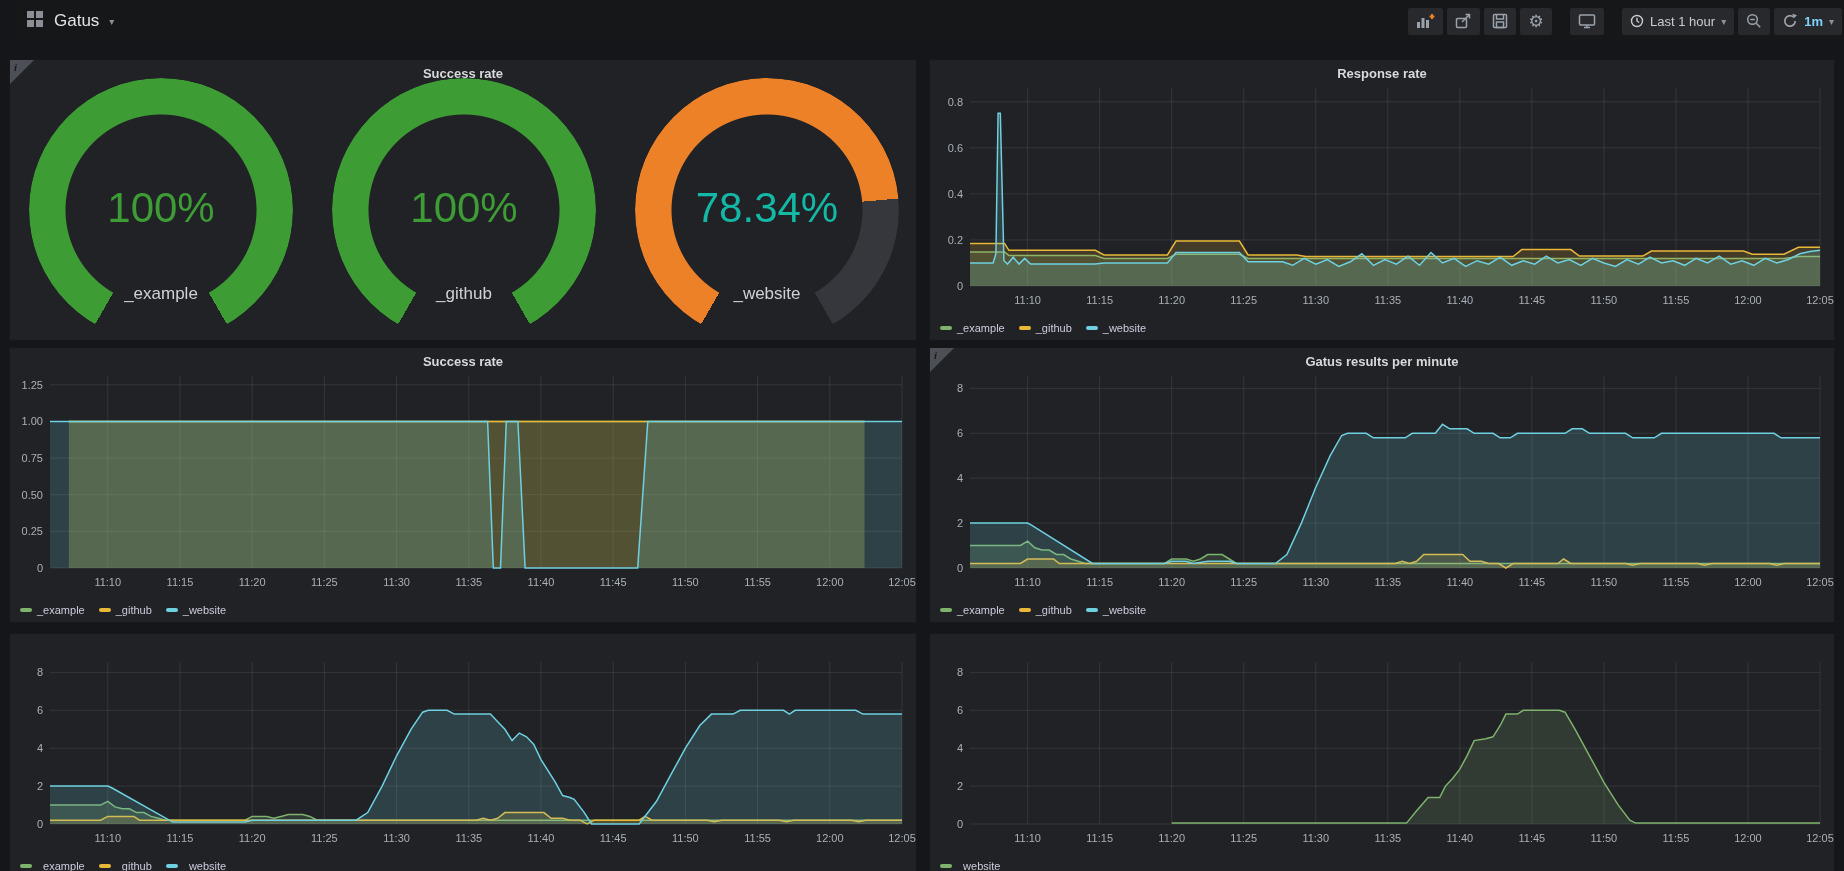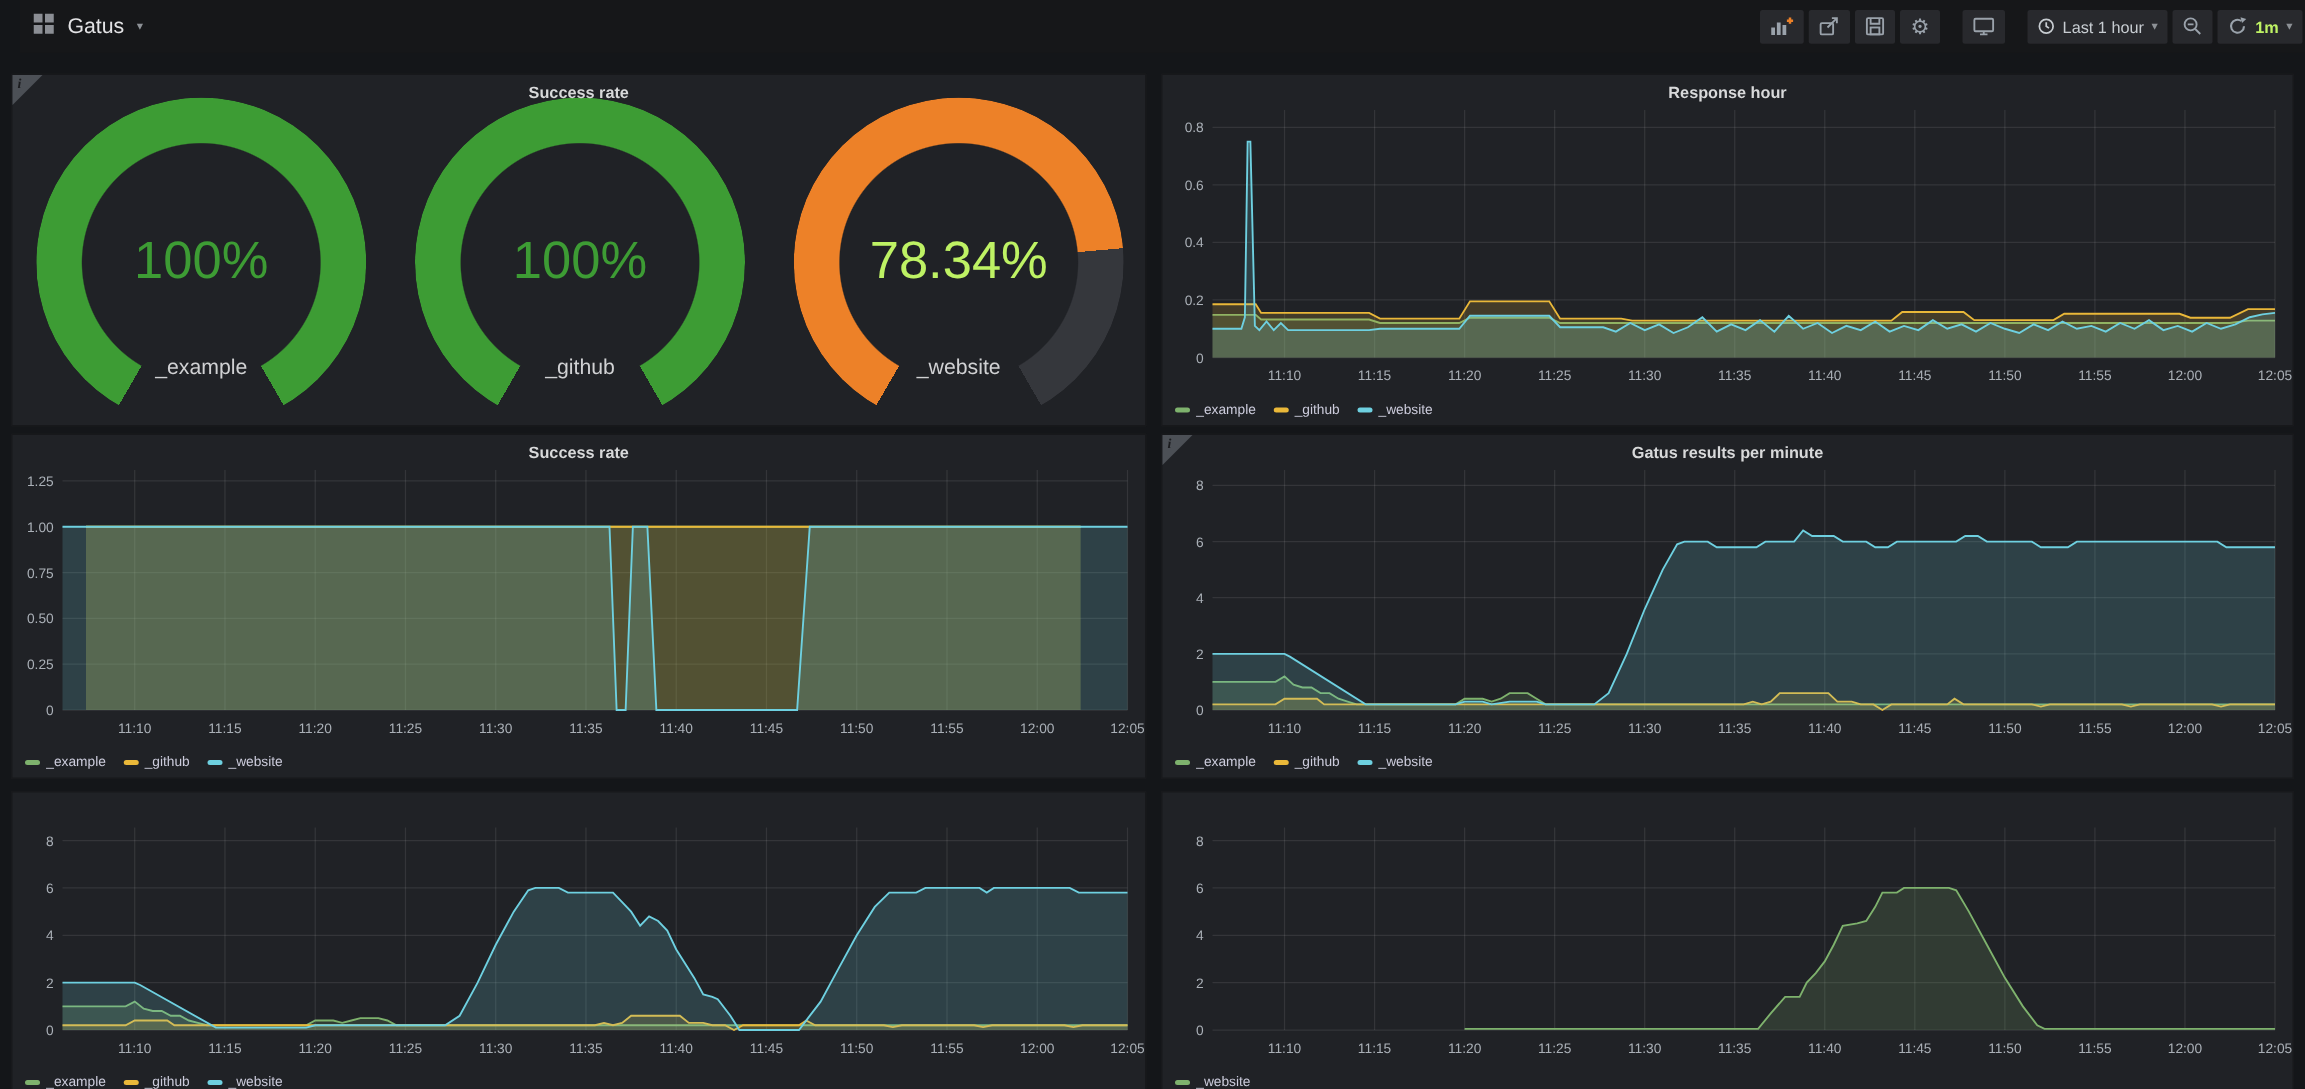--- a/index.html
+++ b/index.html
@@ -10,21 +10,21 @@
     background:#161719; display:flex; align-items:center; padding:16px 10px; }
   .tb-left { display:flex; align-items:center; gap:10px; }
   .dash-title { color:#e3e3e5; font-size:17px; }
   .caret { color:#8d9196; font-size:10px; }
   .tb-right { margin-left:auto; display:flex; align-items:center; gap:4px; }
   .hbtn { height:27px; min-width:32px; background:#28292d; border:none; border-radius:2px;
     display:flex; align-items:center; justify-content:center; gap:6px; padding:0 8px;
     color:#c7ccd1; font-size:13px; cursor:pointer; }
   .hbtn svg { display:block; }
   .gap { width:10px; }
-  .orange-text { color:#bef264; font-weight:bold; }
+  .orange-text { color:#7dd3fc; font-weight:bold; }
   .gear-glyph { font-size:17px; color:#9aa2ab; line-height:1; }
   
   .panel { position:absolute; background:#202226; border:1px solid #17181b; }
   .panel-title { position:absolute; top:6px; left:0; width:100%; text-align:center;
     color:#d8d9da; font-size:13px; font-weight:600; z-index:3; cursor:pointer; }
   .info-corner { position:absolute; top:0; left:0; width:0; height:0; z-index:4;
     border-top:24px solid #4c5056; border-right:24px solid transparent; cursor:pointer; }
   .info-i { position:absolute; top:-23px; left:4px; color:#1a1b1e; font:italic bold 11px "Liberation Serif",serif; }
   .chart { position:absolute; inset:0; z-index:1; }
   .legend { position:absolute; left:10px; bottom:6px; z-index:2; display:flex; gap:14px; }
@@ -125,27 +125,27 @@
     <div class="gauge-value" style="color: rgb(61, 156, 52);">100%</div>
     <div class="gauge-label">_example</div>
   </div>
   <div class="gauge" style="left:322px;">
     <div class="gauge-arc" style="background: conic-gradient(from 210deg, rgb(61, 156, 52) 0deg, rgb(61, 156, 52) 300deg, rgb(53, 55, 60) 300deg, rgb(53, 55, 60) 300deg, transparent 300deg, transparent 360deg);"></div>
     <div class="gauge-value" style="color: rgb(61, 156, 52);">100%</div>
     <div class="gauge-label">_github</div>
   </div>
   <div class="gauge" style="left:625px;">
     <div class="gauge-arc" style="background: conic-gradient(from 210deg, rgb(237, 129, 40) 0deg, rgb(237, 129, 40) 235.02deg, rgb(53, 55, 60) 235.02deg, rgb(53, 55, 60) 300deg, transparent 300deg, transparent 360deg);"></div>
-    <div class="gauge-value" style="color: #bef264;">78.34%</div>
+    <div class="gauge-value" style="color: #14b8a6;">78.34%</div>
     <div class="gauge-label">_website</div>
   </div>
 </div>
 
 <div class="panel" style="left:929px; top:59px; width:906px; height:282px;">
-  <div class="panel-title">Response hour</div>
+  <div class="panel-title">Response rate</div>
   <div class="chart"><svg width="904" height="280">
         <line x1="40" y1="226" x2="890" y2="226" stroke="rgba(255,255,255,0.09)" stroke-width="1"></line>
         <text x="33" y="230" text-anchor="end" font-size="11" fill="#aab0b7">0</text>
         <line x1="40" y1="179.95348837209303" x2="890" y2="179.95348837209303" stroke="rgba(255,255,255,0.09)" stroke-width="1"></line>
         <text x="33" y="183.95348837209303" text-anchor="end" font-size="11" fill="#aab0b7">0.2</text>
         <line x1="40" y1="133.90697674418604" x2="890" y2="133.90697674418604" stroke="rgba(255,255,255,0.09)" stroke-width="1"></line>
         <text x="33" y="137.90697674418604" text-anchor="end" font-size="11" fill="#aab0b7">0.4</text>
         <line x1="40" y1="87.86046511627907" x2="890" y2="87.86046511627907" stroke="rgba(255,255,255,0.09)" stroke-width="1"></line>
         <text x="33" y="91.86046511627907" text-anchor="end" font-size="11" fill="#aab0b7">0.6</text>
         <line x1="40" y1="41.81395348837208" x2="890" y2="41.81395348837208" stroke="rgba(255,255,255,0.09)" stroke-width="1"></line>

